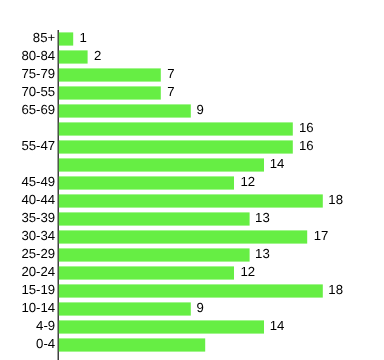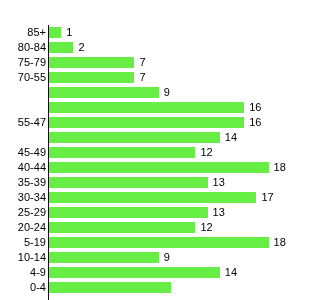--- a/index.html
+++ b/index.html
@@ -107,20 +107,21 @@
           <div class="value-label" style="left: 139.4px;">7</div>
         </div>
         <div class="bar-row">
           <div class="cat-label">70-55</div>
           <div class="bar-track" style="width: 85.4px;">
             <div class="bar-fill" style="width: 85.4px; background: rgb(102, 238, 68);"></div>
           </div>
           <div class="value-label" style="left: 139.4px;">7</div>
         </div>
         <div class="bar-row">
+          <div class="cat-label">65-69</div>
           <div class="bar-track" style="width: 109.8px;">
             <div class="bar-fill" style="width: 109.8px; background: rgb(102, 238, 68);"></div>
           </div>
           <div class="value-label" style="left: 163.8px;">9</div>
         </div>
         <div class="bar-row">
           <div class="bar-track" style="width: 195.2px;">
             <div class="bar-fill" style="width: 195.2px; background: rgb(102, 238, 68);"></div>
           </div>
           <div class="value-label" style="left: 249.2px;">16</div>
@@ -174,21 +175,21 @@
           <div class="value-label" style="left: 212.6px;">13</div>
         </div>
         <div class="bar-row">
           <div class="cat-label">20-24</div>
           <div class="bar-track" style="width: 146.4px;">
             <div class="bar-fill" style="width: 146.4px; background: rgb(102, 238, 68);"></div>
           </div>
           <div class="value-label" style="left: 200.4px;">12</div>
         </div>
         <div class="bar-row">
-          <div class="cat-label">5-19</div>
+          <div class="cat-label">15-19</div>
           <div class="bar-track" style="width: 219.6px;">
             <div class="bar-fill" style="width: 219.6px; background: rgb(102, 238, 68);"></div>
           </div>
           <div class="value-label" style="left: 273.6px;">18</div>
         </div>
         <div class="bar-row">
           <div class="cat-label">10-14</div>
           <div class="bar-track" style="width: 109.8px;">
             <div class="bar-fill" style="width: 109.8px; background: rgb(102, 238, 68);"></div>
           </div>

